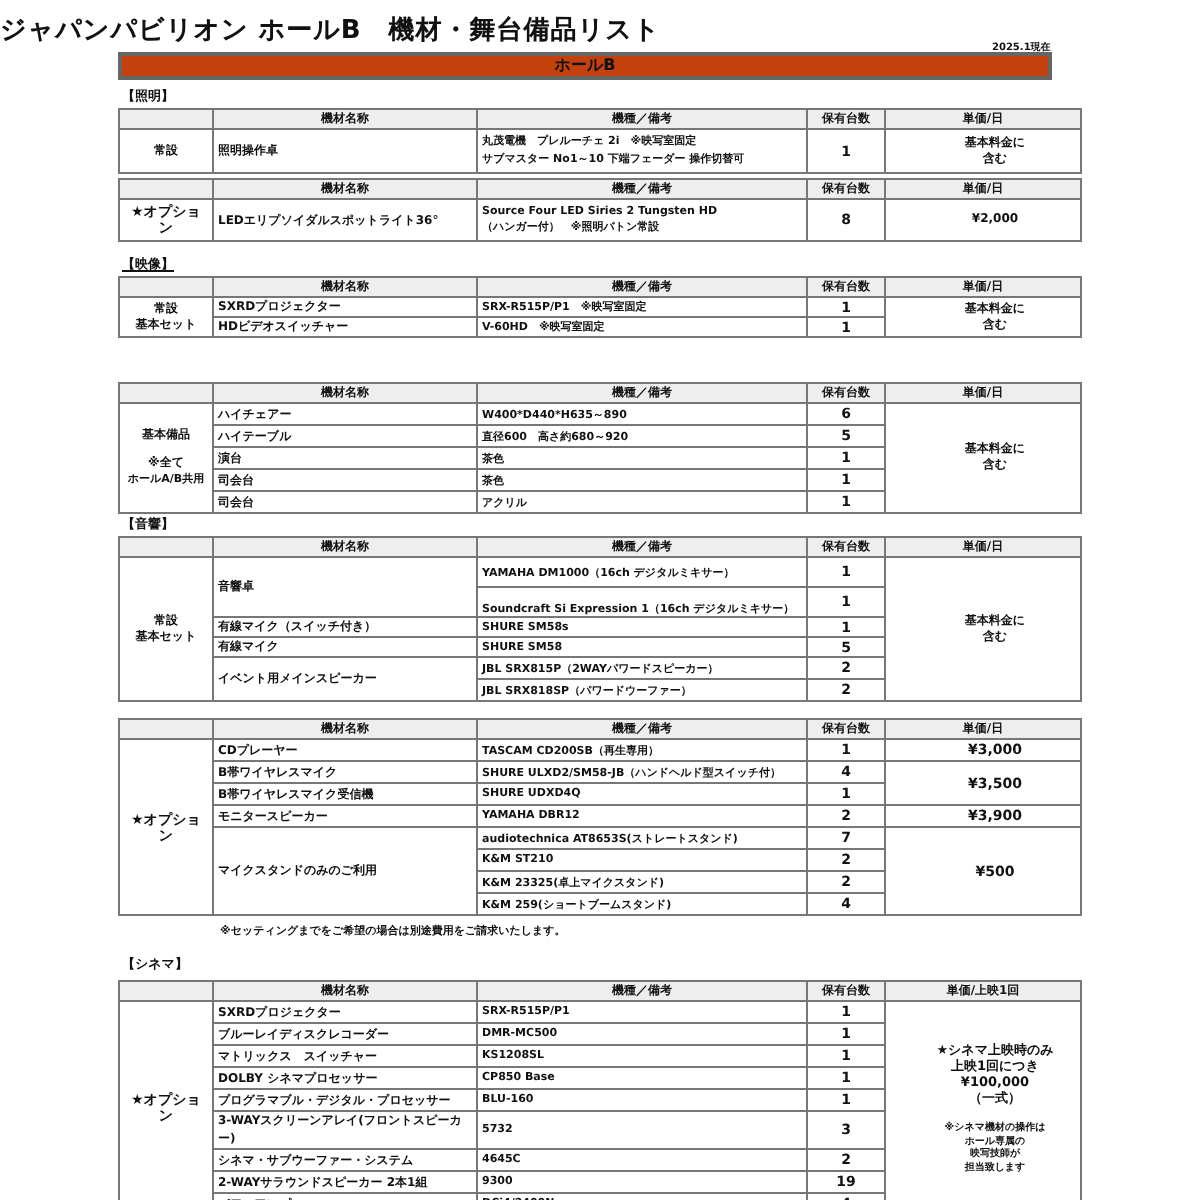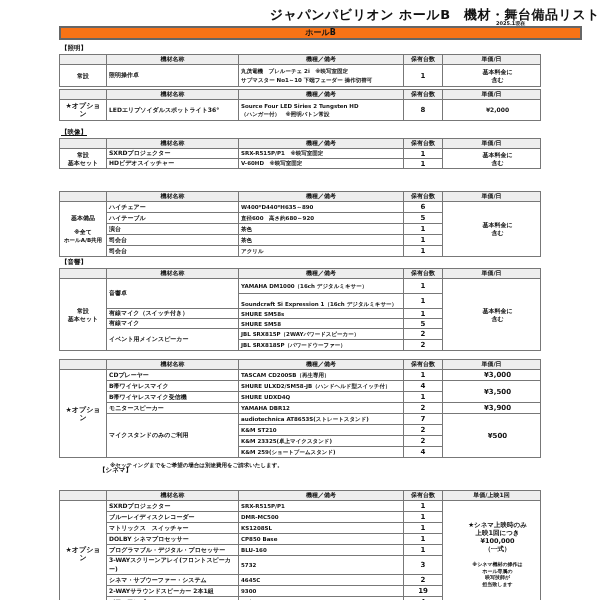--- a/index.html
+++ b/index.html
@@ -1,20 +1,20 @@
 <!DOCTYPE html>
 <html><head>
 <meta charset="utf-8">
 <style>
   * { box-sizing: border-box; margin: 0; padding: 0; }
   html, body { width: 600px; height: 600px; background: #ffffff; overflow: hidden; }
   body { font-family: "DejaVu Sans", "Liberation Sans", sans-serif; color: #111; position: relative; }
-  .title { position: absolute; top: 6px; left: 0; width: 600px; text-align: right; font-size: 13px; font-weight: bold; letter-spacing: 0.5px; }
+  .title { position: absolute; top: 6px; left: 0; width: 600px; text-align: left; font-size: 13px; font-weight: bold; letter-spacing: 0.5px; }
   .date { position: absolute; top: 20px; left: 496px; font-size: 5px; font-weight: bold; }
-  .hall-bar { position: absolute; top: 26px; left: 59px; width: 523px; height: 14px; background: #f97316; border: 2px solid #666; text-align: center; font-size: 8px; font-weight: bold; line-height: 10px; }
+  .hall-bar { position: absolute; top: 26px; left: 59px; width: 467px; height: 14px; background: #c2410c; border: 2px solid #666; text-align: center; font-size: 8px; font-weight: bold; line-height: 10px; }
   .sec-label { position: absolute; left: 61px; font-size: 6.5px; font-weight: bold; }
   table { position: absolute; left: 59px; width: 481px; border-collapse: collapse; table-layout: fixed; font-size: 6px; }
   td, th { border: 1px solid #777; padding: 0 2px; vertical-align: middle; }
   th { background: #eeeeee; font-weight: bold; font-size: 6px; height: 10px; text-align: center; }
   td.cat { text-align: center; font-weight: bold; font-size: 6px; line-height: 8px; }
   td.cat.opt { font-size: 7px; }
   td.name { font-weight: bold; font-size: 6px; }
   td.model { font-weight: bold; font-size: 5.5px; }
   td.qty { text-align: center; font-weight: bold; font-size: 7px; }
   td.price { text-align: center; font-weight: bold; font-size: 6px; line-height: 8px; padding-left: 14px; }
@@ -296,21 +296,21 @@
     <td class="qty">2</td>
   </tr>
   <tr style="height:11px;">
     <td class="model">K&amp;M 259(ショートブームスタンド)</td>
     <td class="qty">4</td>
   </tr>
 </tbody>
   </table>
 <div class="note" style="top:462px;">※セッティングまでをご希望の場合は別途費用をご請求いたします。</div>
 
-<div class="sec-label" style="top:466px;margin-left:38px;">【シネマ】</div>
+<div class="sec-label" style="top:478px;">【シネマ】</div>
 <table style="top:490px;">
   <colgroup>
       <col class="c1">
       <col class="c2">
       <col class="c3">
       <col class="c4">
       <col class="c5">
     </colgroup>
   <tbody>
       <tr>

